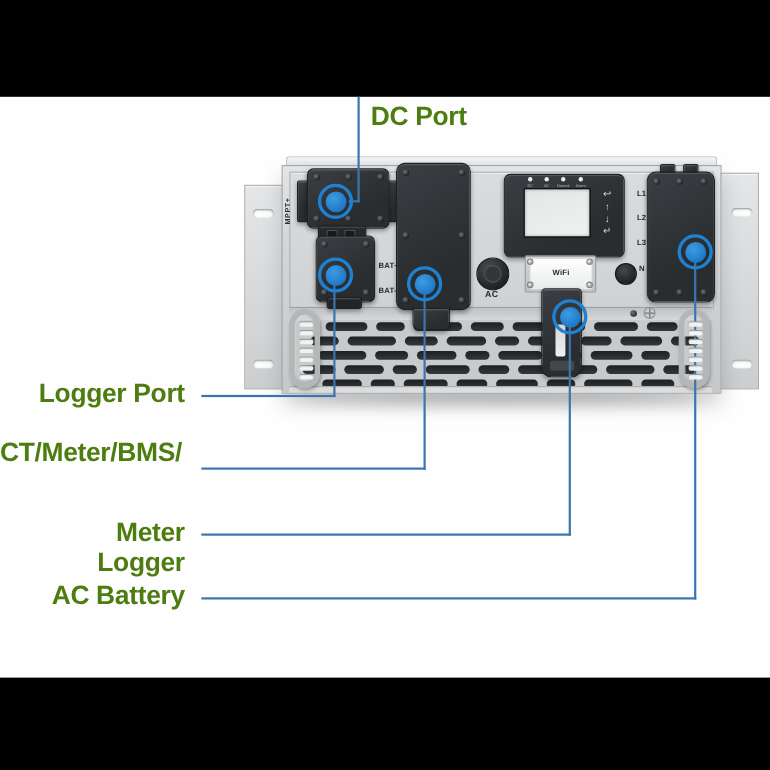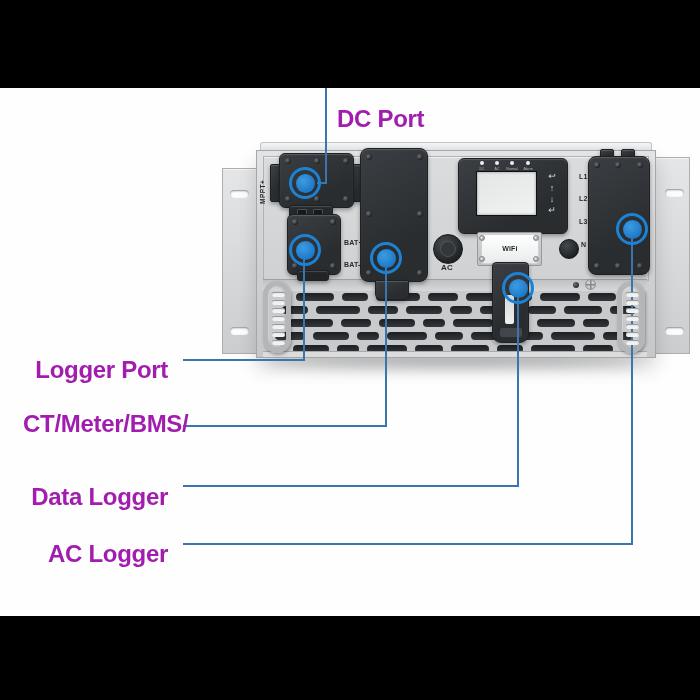--- a/index.html
+++ b/index.html
@@ -48,21 +48,21 @@
   .ledrow{position:absolute;left:470px;top:160px;width:70px;height:14px;}
   .led-dot{position:absolute;width:4px;height:4px;border-radius:50%;background:#eceeee;top:1px;}
   .led-lbl{position:absolute;top:7px;width:22px;text-align:center;font-size:3.5px;color:#b4b6b8;}
   .btncol{position:absolute;left:543px;top:169px;width:18px;}
   .btn{position:absolute;left:0;width:18px;text-align:center;font-size:9px;color:#d6d8da;line-height:10px;}
   
   .tiny{position:absolute;font-weight:bold;color:#27292c;font-size:7px;letter-spacing:.2px;}
   .vtxt{position:absolute;font-weight:bold;color:#27292c;font-size:6.5px;
         writing-mode:vertical-rl;transform:rotate(180deg);letter-spacing:.5px;}
   
-  .lbl{position:absolute;color:#a21caf;font-weight:700;font-size:24px;letter-spacing:-.3px;line-height:27px;margin-top:12px;}
+  .lbl{position:absolute;color:#4d7c0f;font-weight:700;font-size:24px;letter-spacing:-.3px;line-height:27px;}
   .lbl.r{text-align:right;}
   .vline,.hline{position:absolute;background:#3a76ad;}
   .marker{position:absolute;width:26px;height:26px;border:3px solid #1e82d4;border-radius:50%;}
   .marker::after{content:"";position:absolute;left:50%;top:50%;width:19px;height:19px;margin:-9.5px 0 0 -9.5px;
                  border-radius:50%;background:radial-gradient(circle at 38% 35%,#3d9be2,#1b77c6 75%);}
   .crossscrew{position:absolute;width:11px;height:11px;border-radius:50%;border:1px solid #8e9092;box-sizing:border-box;
               background:linear-gradient(#86888a,#86888a) center/100% 1.5px no-repeat,
                          linear-gradient(#86888a,#86888a) center/1.5px 100% no-repeat,
                          radial-gradient(#dcdee0,#b6b8ba);}
   .dotscrew{position:absolute;width:6px;height:6px;border-radius:50%;
@@ -209,31 +209,31 @@
   <div class="vline" style="left:325px;top:88px;width:2px;height:96px;"></div>
   <div class="hline" style="left:317px;top:182px;width:10px;height:2px;"></div>
   <div class="lbl" style="left:337px;top:93px;">DC Port</div>
 
   <div class="vline" style="left:303px;top:252px;width:2px;height:109px;"></div>
   <div class="hline" style="left:183px;top:359px;width:122px;height:2px;"></div>
   <div class="lbl r" style="left:20px;top:344px;width:148px;">Logger Port</div>
 
   <div class="vline" style="left:385px;top:260px;width:2px;height:167px;"></div>
   <div class="hline" style="left:183px;top:425px;width:204px;height:2px;"></div>
-  <div class="lbl" style="left:23px;top:398px;">
+  <div class="lbl" style="left:0;top:398px;">
     <div>CT/Meter/BMS/</div>
   </div>
 
   <div class="vline" style="left:517px;top:290px;width:2px;height:197px;"></div>
   <div class="hline" style="left:183px;top:485px;width:336px;height:2px;"></div>
-  <div class="lbl r" style="left:20px;top:471px;width:148px;">Data Logger</div>
+  <div class="lbl r" style="left:20px;top:471px;width:148px;">Meter Logger</div>
 
   <div class="vline" style="left:631px;top:231px;width:2px;height:314px;"></div>
   <div class="hline" style="left:183px;top:543px;width:450px;height:2px;"></div>
-  <div class="lbl r" style="left:20px;top:528px;width:148px;">AC Logger</div>
+  <div class="lbl r" style="left:20px;top:528px;width:148px;">AC Battery</div>
 
   <div class="marker" style="left:289px;top:167px;"></div>
   <div class="marker" style="left:289px;top:234px;"></div>
   <div class="marker" style="left:370px;top:242px;"></div>
   <div class="marker" style="left:502px;top:272px;"></div>
   <div class="marker" style="left:616px;top:213px;"></div>
 
 <div class="hslot" style="left: 272px; top: 292px;"></div>
     <div class="hslot" style="left: 272px; top: 300px;"></div>
     <div class="hslot" style="left: 272px; top: 308px;"></div>

